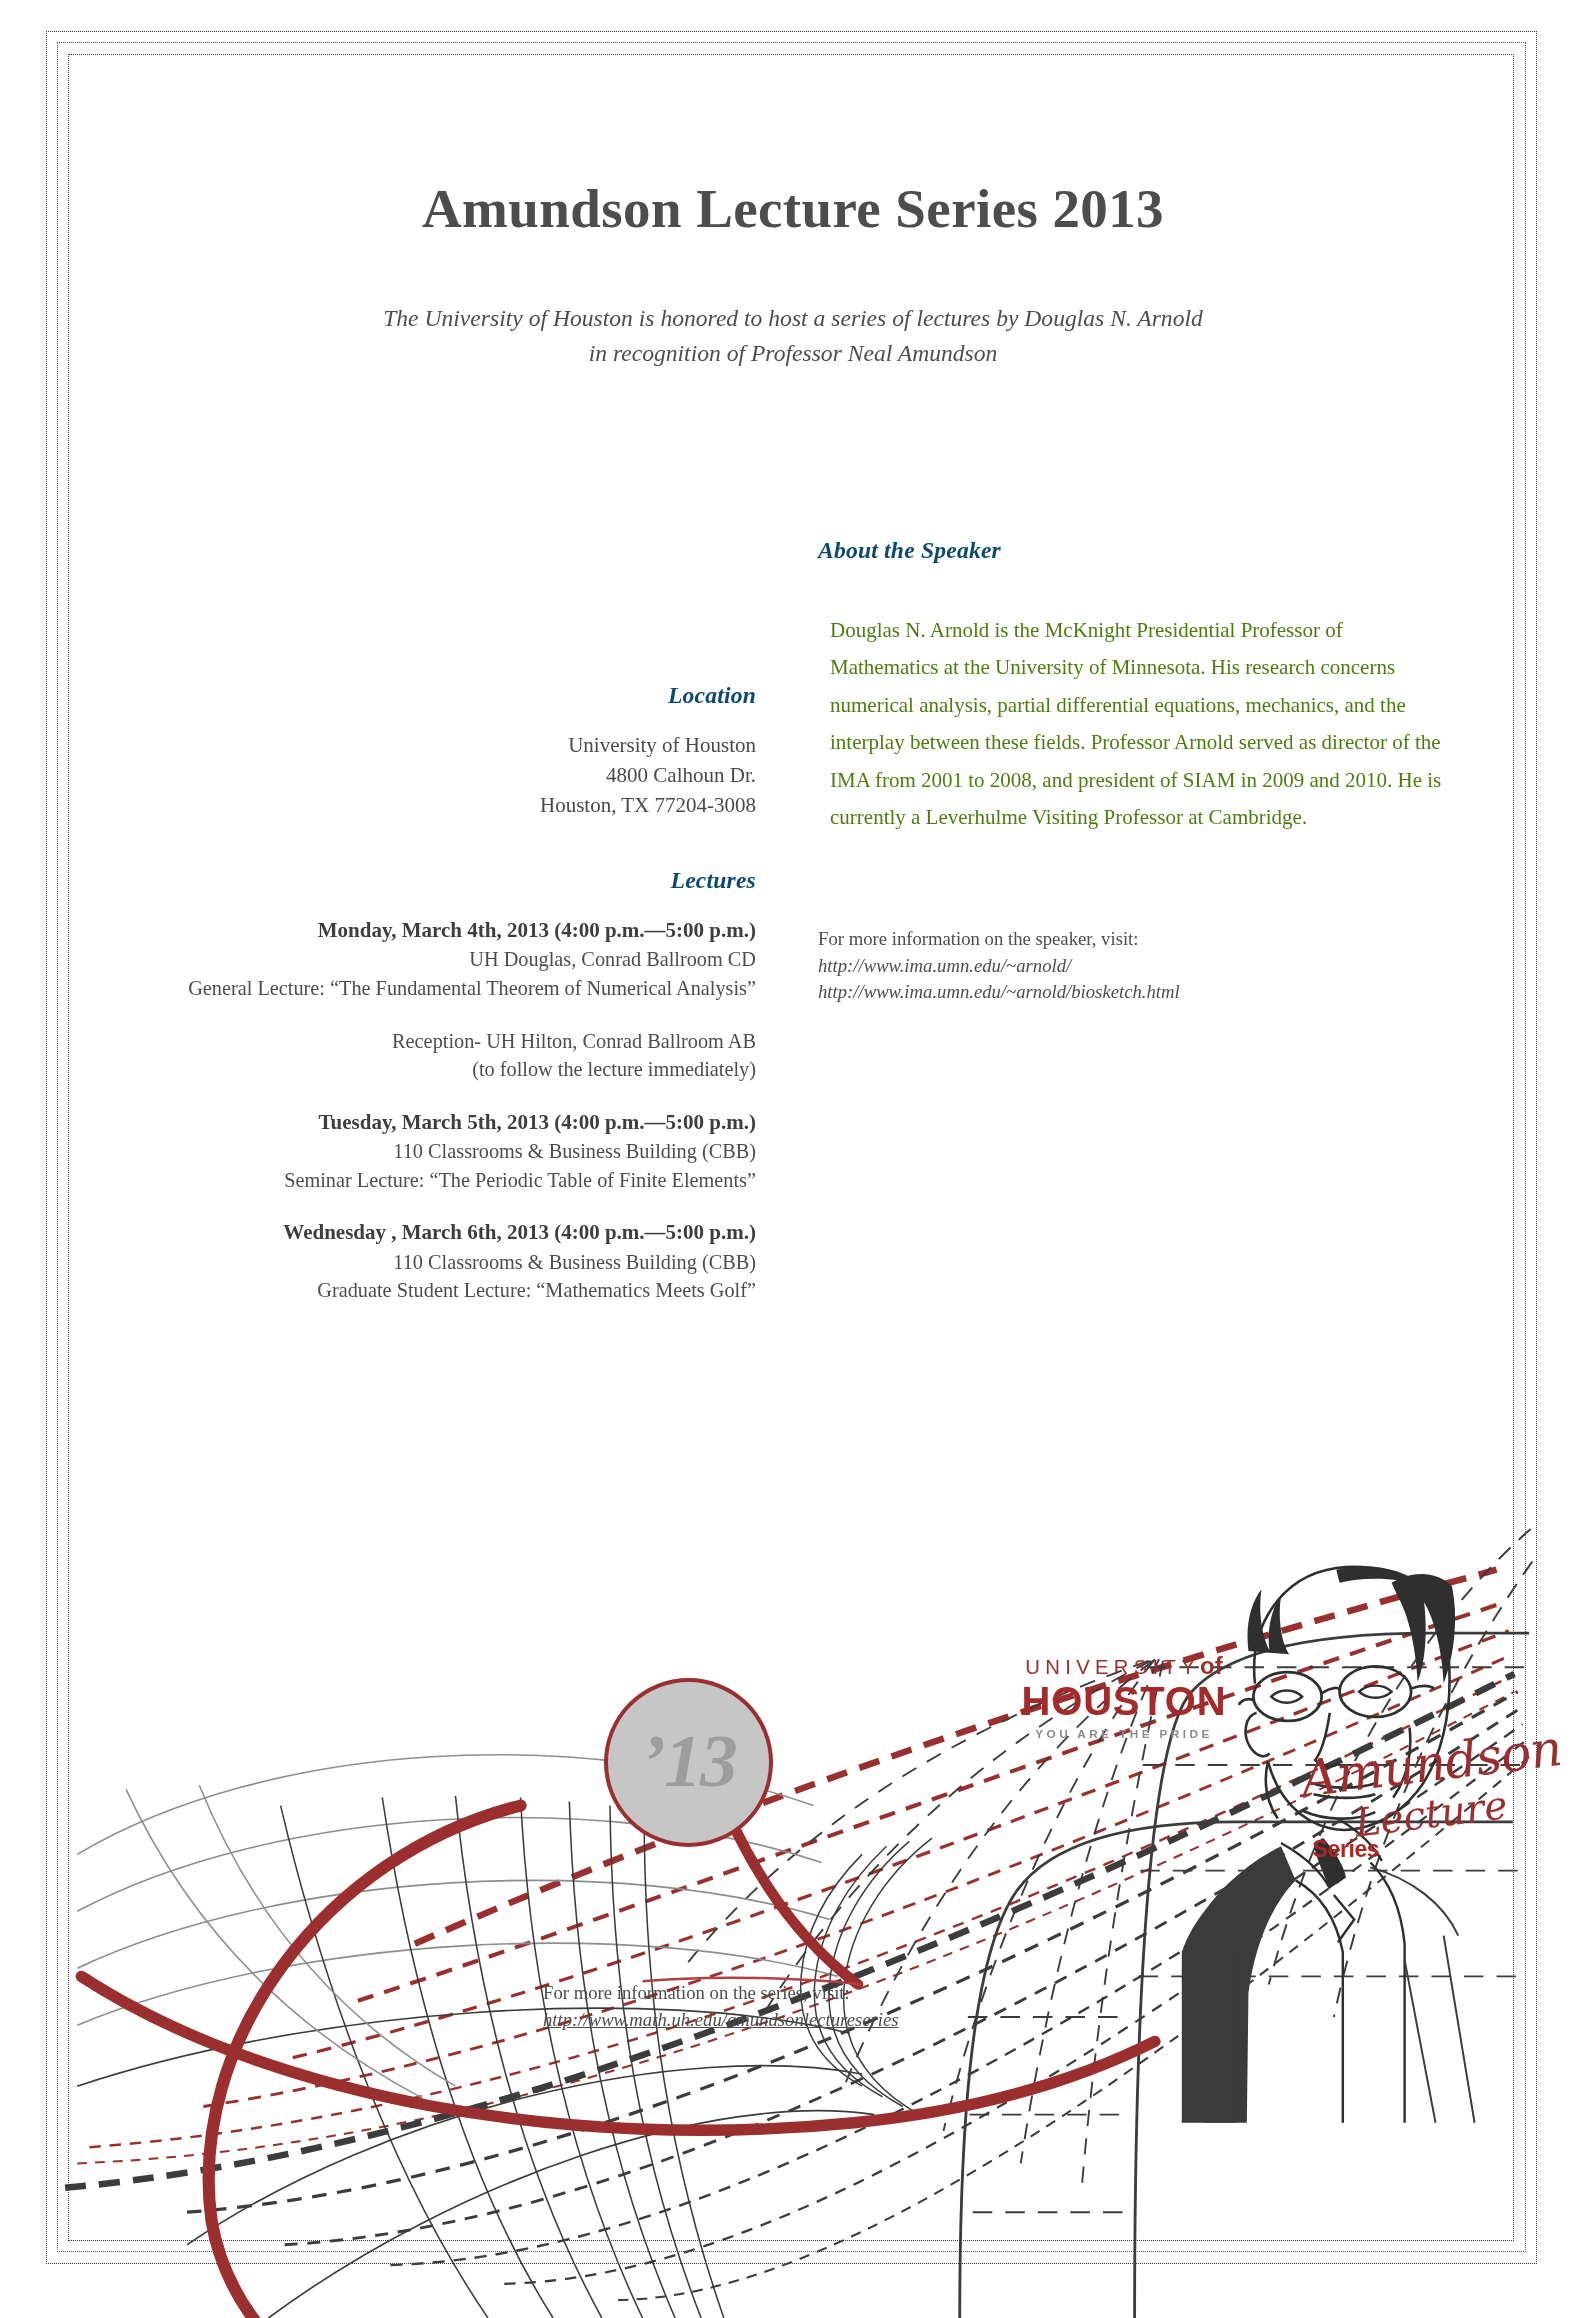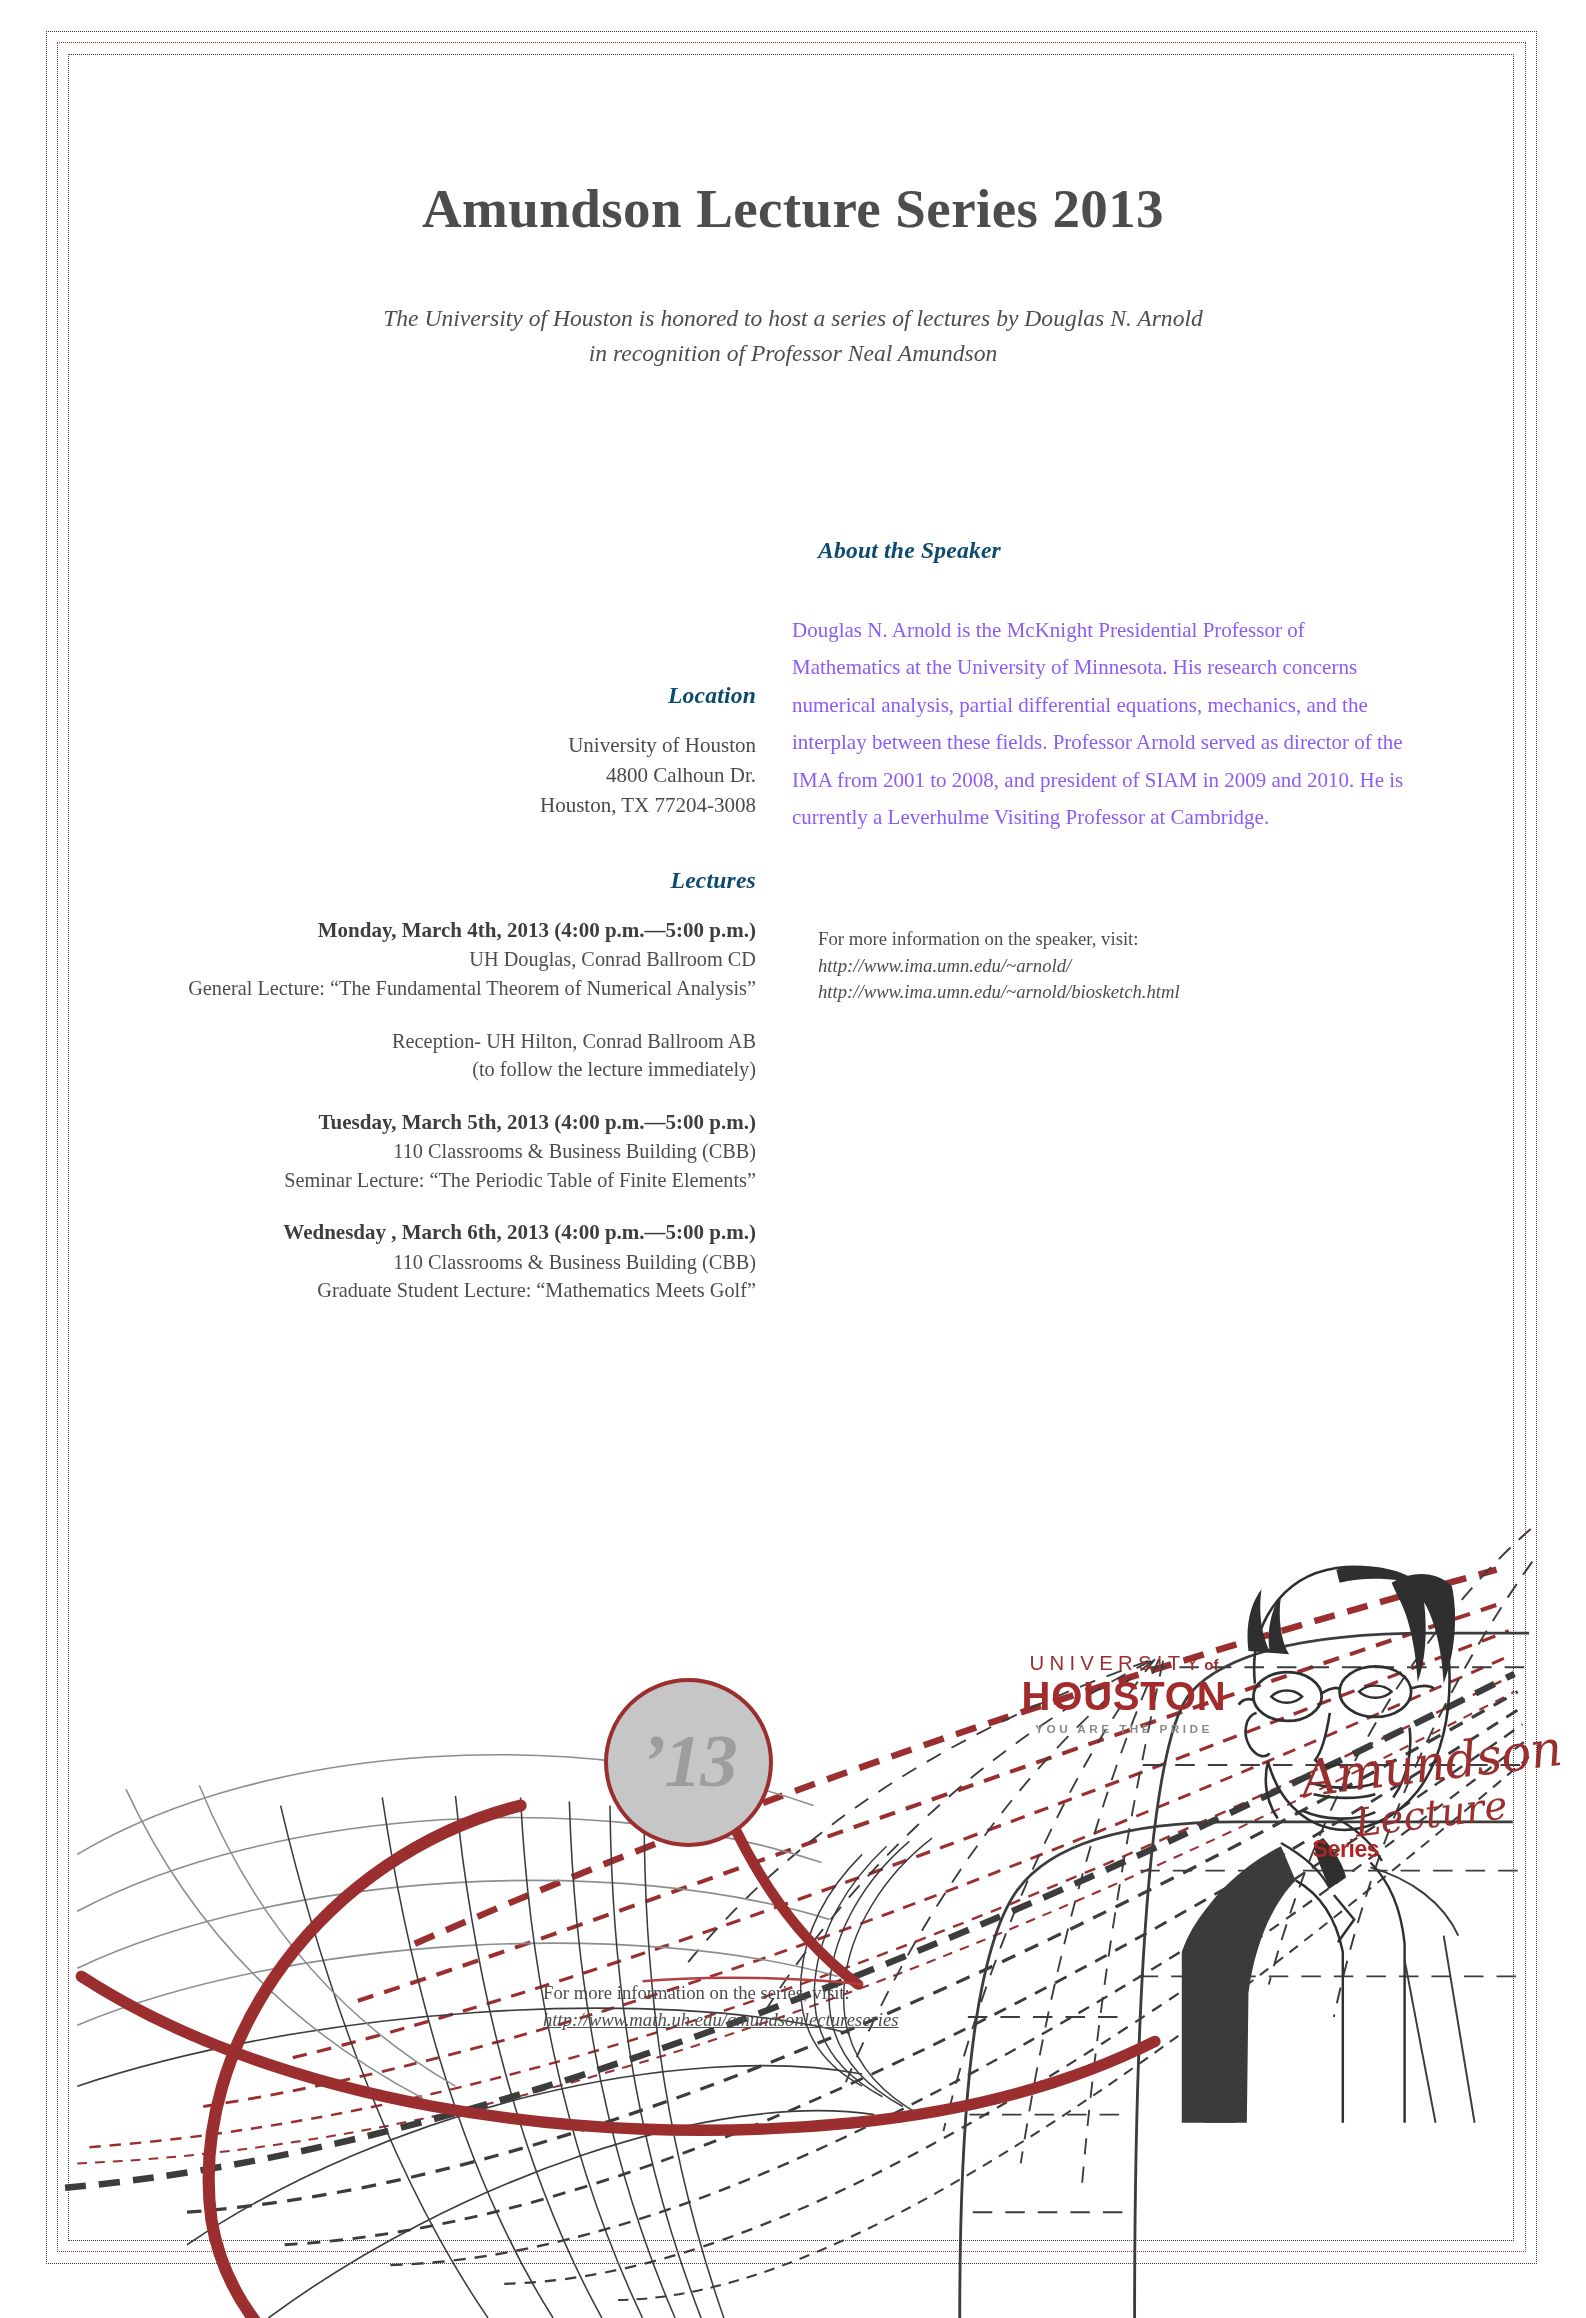--- a/index.html
+++ b/index.html
@@ -101,27 +101,27 @@
   .lecture-date { font-weight: bold; font-size: 21px; color: #3e3e3e; }
   .lecture-line { color: #4d4d4d; }
 
   
   .speaker-head-wrap {
     position: absolute;
     left: 818px; top: 537px;
   }
   .speaker-bio {
     position: absolute;
-    left: 792px;
+    left: 830px;
     top: 612px;
     width: 618px;
     font-size: 21px;
     line-height: 1.78;
     text-align: left;
-    color: #8b5cf6;
+    color: #4d7c0f;
   }
   .speaker-links {
     position: absolute;
     left: 818px;
     top: 926px;
     width: 618px;
     font-size: 18.7px;
     line-height: 1.42;
     color: #4d4d4d;
   }
@@ -160,21 +160,21 @@
     font-family: "Liberation Sans", "DejaVu Sans", sans-serif;
   }
   .uh-line1 {
     color: #9b2f2f;
     font-size: 20.3px;
     letter-spacing: 5.3px;
     font-weight: normal;
   }
   .uh-line1 .of {
     letter-spacing: 0px;
-    font-size: 15px;
+    font-size: 24px;
     font-weight: bold;
     margin-top: 48px;
   }
   .uh-line2 {
     color: #a32b2b;
     font-size: 40px;
     font-weight: bold;
     letter-spacing: 0.8px;
     line-height: 1.08;
   }

